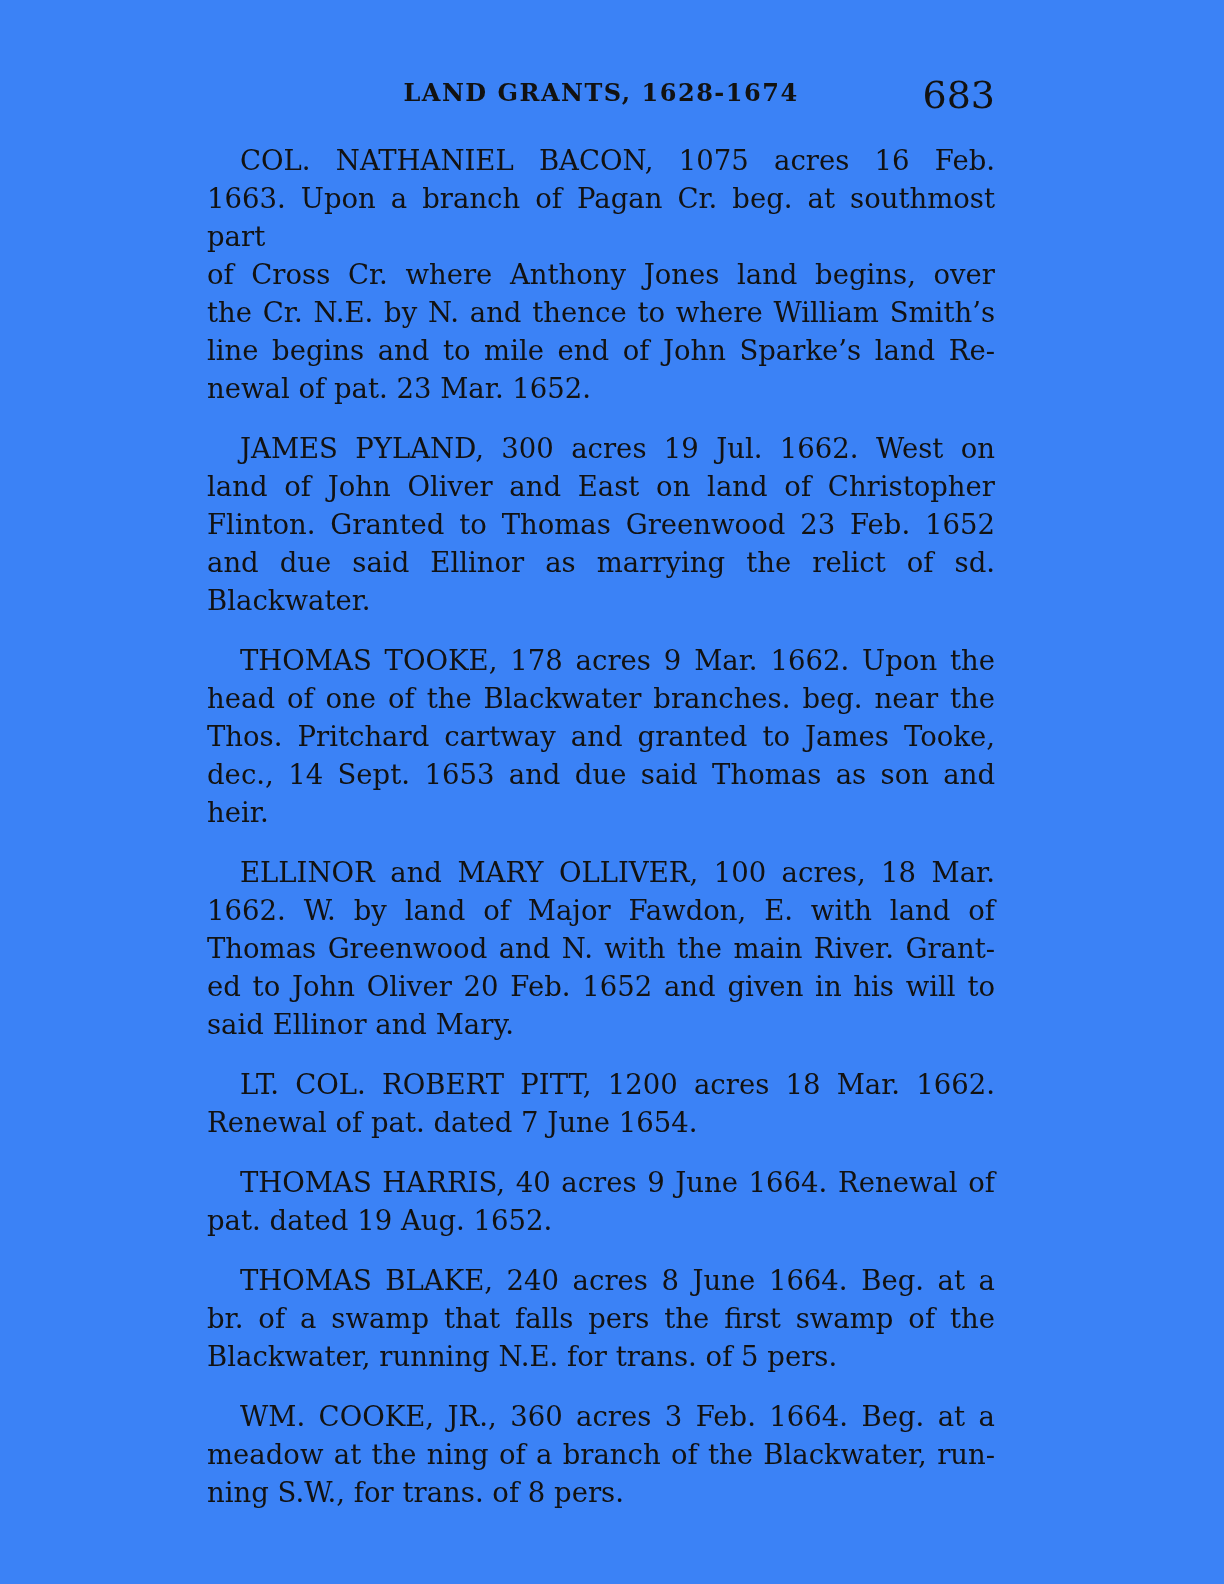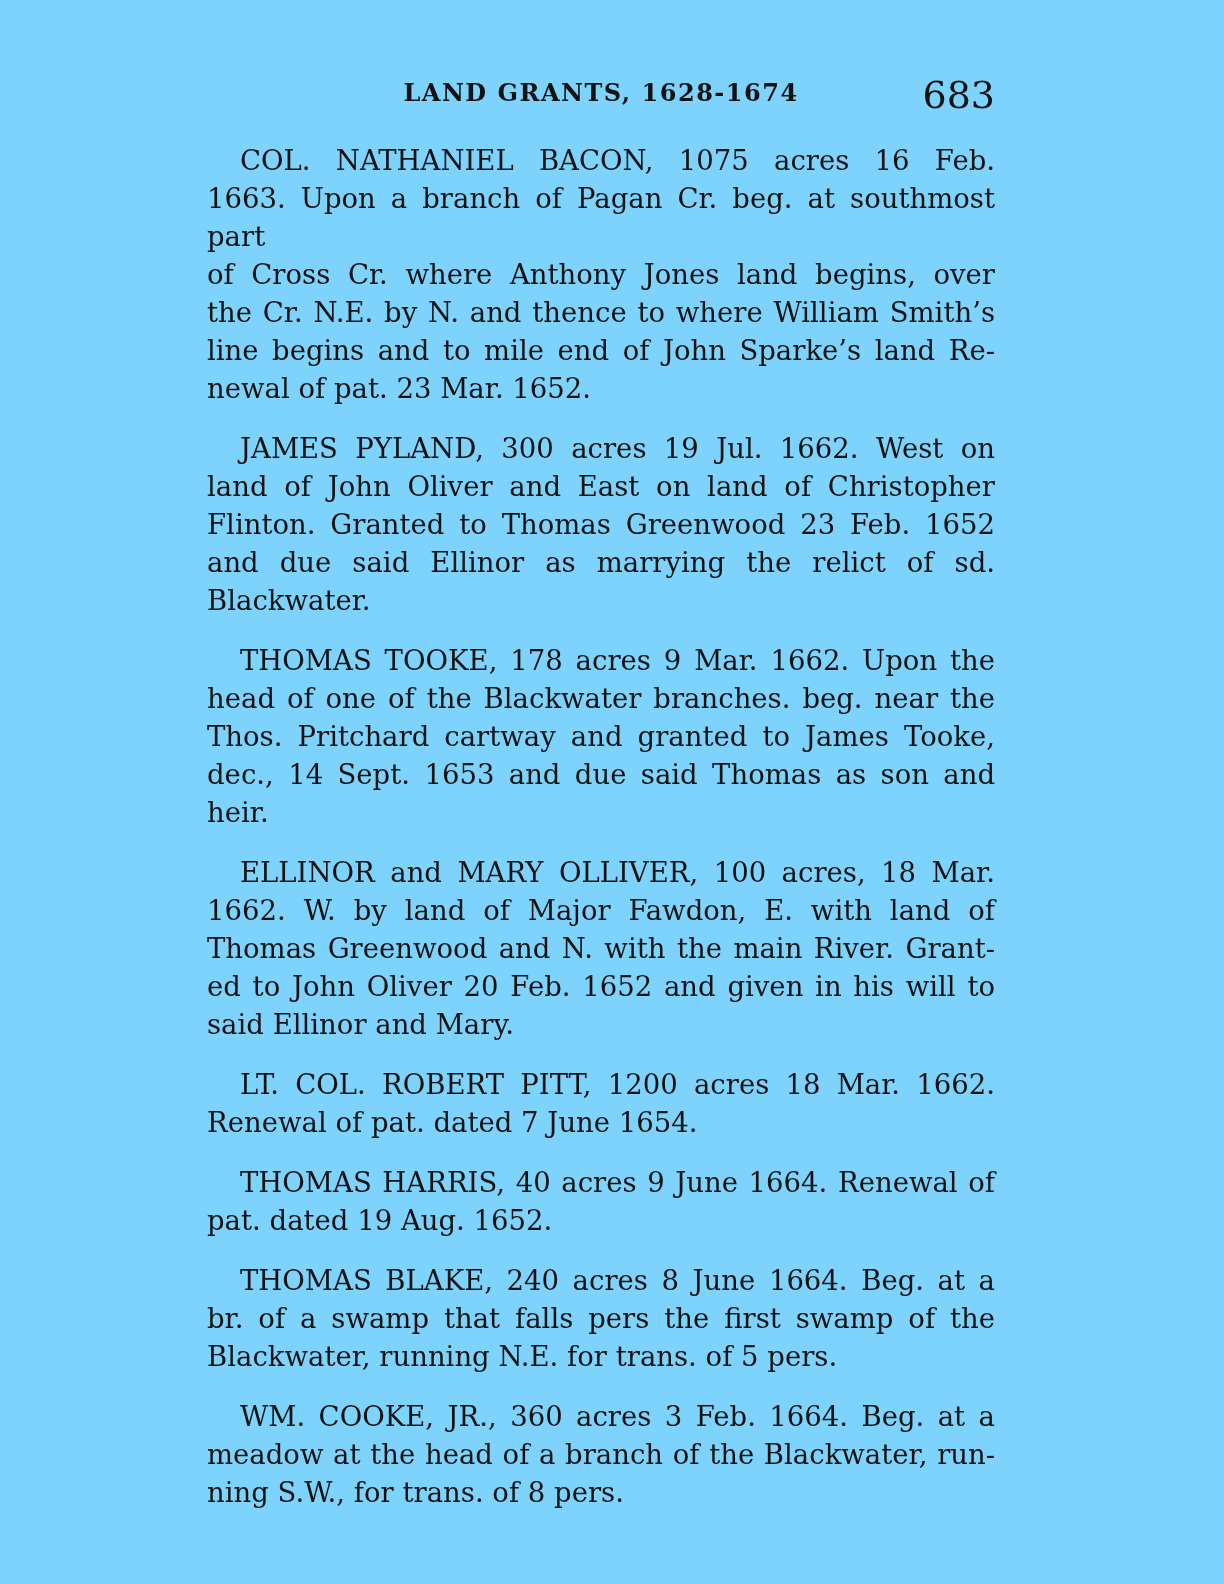--- a/index.html
+++ b/index.html
@@ -4,21 +4,21 @@
 <style>
   html, body {
     margin: 0;
     padding: 0;
     background: #ffffff;
   }
   .page {
     position: relative;
     width: 1224px;
     height: 1584px;
-    background: #7dd3fc;
+    background: #3b82f6;
     overflow: hidden;
     font-family: "DejaVu Serif", "Liberation Serif", serif;
     color: #121212;
   }
   .page-header {
     position: absolute;
     left: 207px;
     top: 79px;
     width: 788px;
     height: 40px;
@@ -119,18 +119,18 @@
     </p>
 
     <p class="entry">
       <span class="line first">THOMAS BLAKE, 240 acres 8 June 1664. Beg. at a</span>
       <span class="line">br. of a swamp that falls pers the first swamp of the</span>
       <span class="line">Blackwater, running N.E. for trans. of 5 pers.</span>
     </p>
 
     <p class="entry">
       <span class="line first">WM. COOKE, JR., 360 acres 3 Feb. 1664. Beg. at a</span>
-      <span class="line">meadow at the head of a branch of the Blackwater, run-</span>
+      <span class="line">meadow at the ning of a branch of the Blackwater, run-</span>
       <span class="line">ning S.W., for trans. of 8 pers.</span>
     </p>
 
   </main>
 </div>
 
 </body></html>

